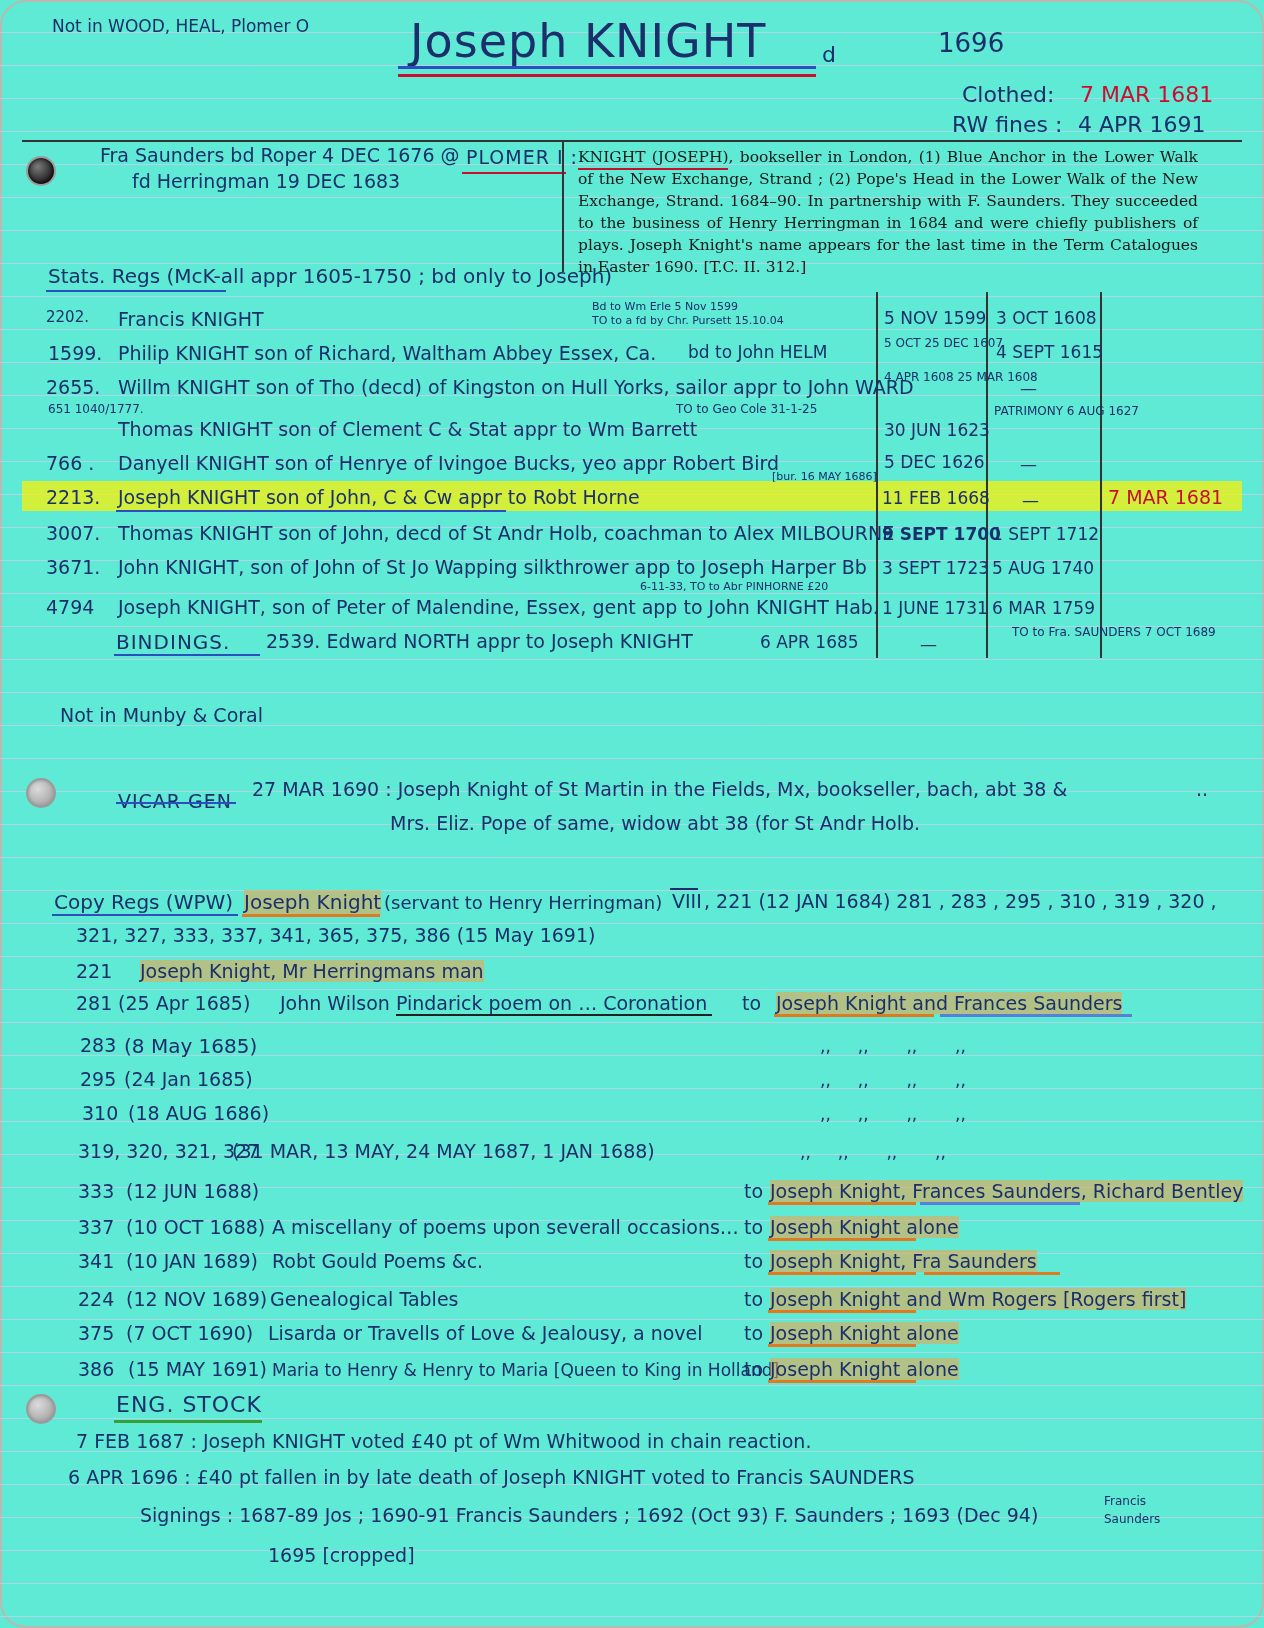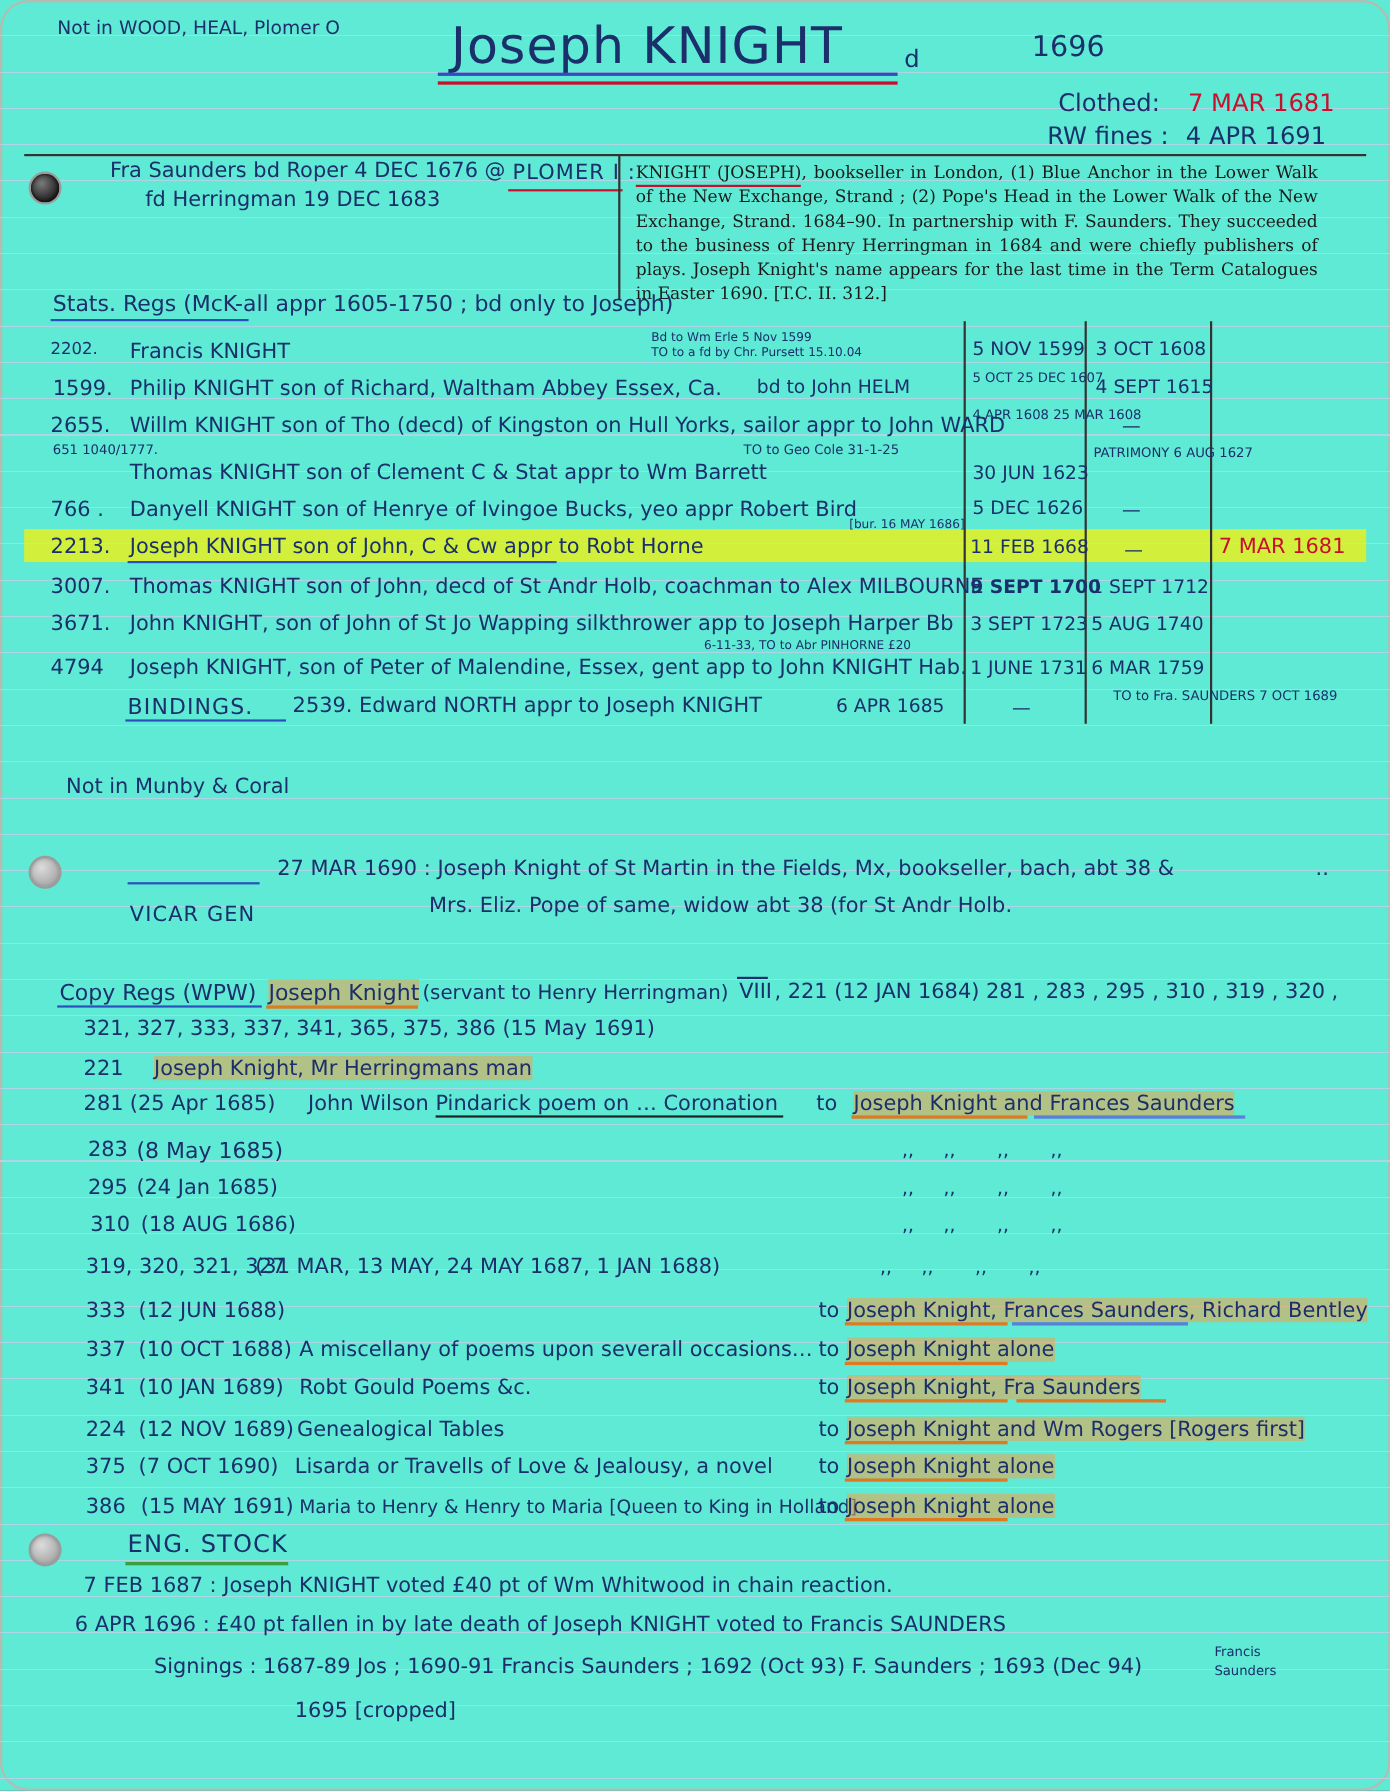--- a/index.html
+++ b/index.html
@@ -132,21 +132,21 @@
 
   <div class="hand" style="left:116px;top:630px;font-size:20px;letter-spacing:1px;">BINDINGS.</div>
   <div style="position:absolute;left:114px;top:654px;width:146px;height:2px;background:#2b4fbf;"></div>
   <div class="hand" style="left:266px;top:630px;font-size:19px;">2539. Edward NORTH   appr to Joseph KNIGHT</div>
   <div class="hand" style="left:760px;top:632px;font-size:17px;">6 APR 1685</div>
   <div class="hand" style="left:920px;top:634px;font-size:17px;">—</div>
   <div class="hand xsm" style="left:1012px;top:622px;width:240px;white-space:normal;line-height:20px;">TO to Fra. SAUNDERS 7 OCT 1689</div>
 
   <div class="hand" style="left:60px;top:704px;font-size:19px;">Not in Munby &amp; Coral</div>
 
-  <div class="hand" style="left:118px;top:820px;font-size:19px;letter-spacing:1px;">VICAR GEN</div>
+  <div class="hand" style="left:118px;top:790px;font-size:19px;letter-spacing:1px;">VICAR GEN</div>
   <div style="position:absolute;left:116px;top:802px;width:120px;height:2px;background:#2b4fbf;"></div>
   <div class="hand" style="left:252px;top:778px;font-size:19px;">27 MAR 1690 : Joseph Knight of St Martin in the Fields, Mx, bookseller, bach, abt 38 &amp;</div>
   <div class="hand" style="left:390px;top:812px;font-size:19px;">Mrs. Eliz. Pope of same, widow abt 38      (for St Andr Holb.</div>
   <div class="hand" style="left:1196px;top:778px;font-size:19px;">..</div>
 
   <div class="hand" style="left:54px;top:890px;font-size:20px;">Copy Regs (WPW)</div>
   <div style="position:absolute;left:52px;top:914px;width:186px;height:2px;background:#2b4fbf;"></div>
   <div class="hand orangeHL" style="left:244px;top:890px;font-size:20px;">Joseph Knight</div>
   <div style="position:absolute;left:242px;top:914px;width:138px;height:3px;background:#e07a20;"></div>
   <div class="hand" style="left:384px;top:892px;font-size:18px;">(servant to Henry Herringman)</div>

